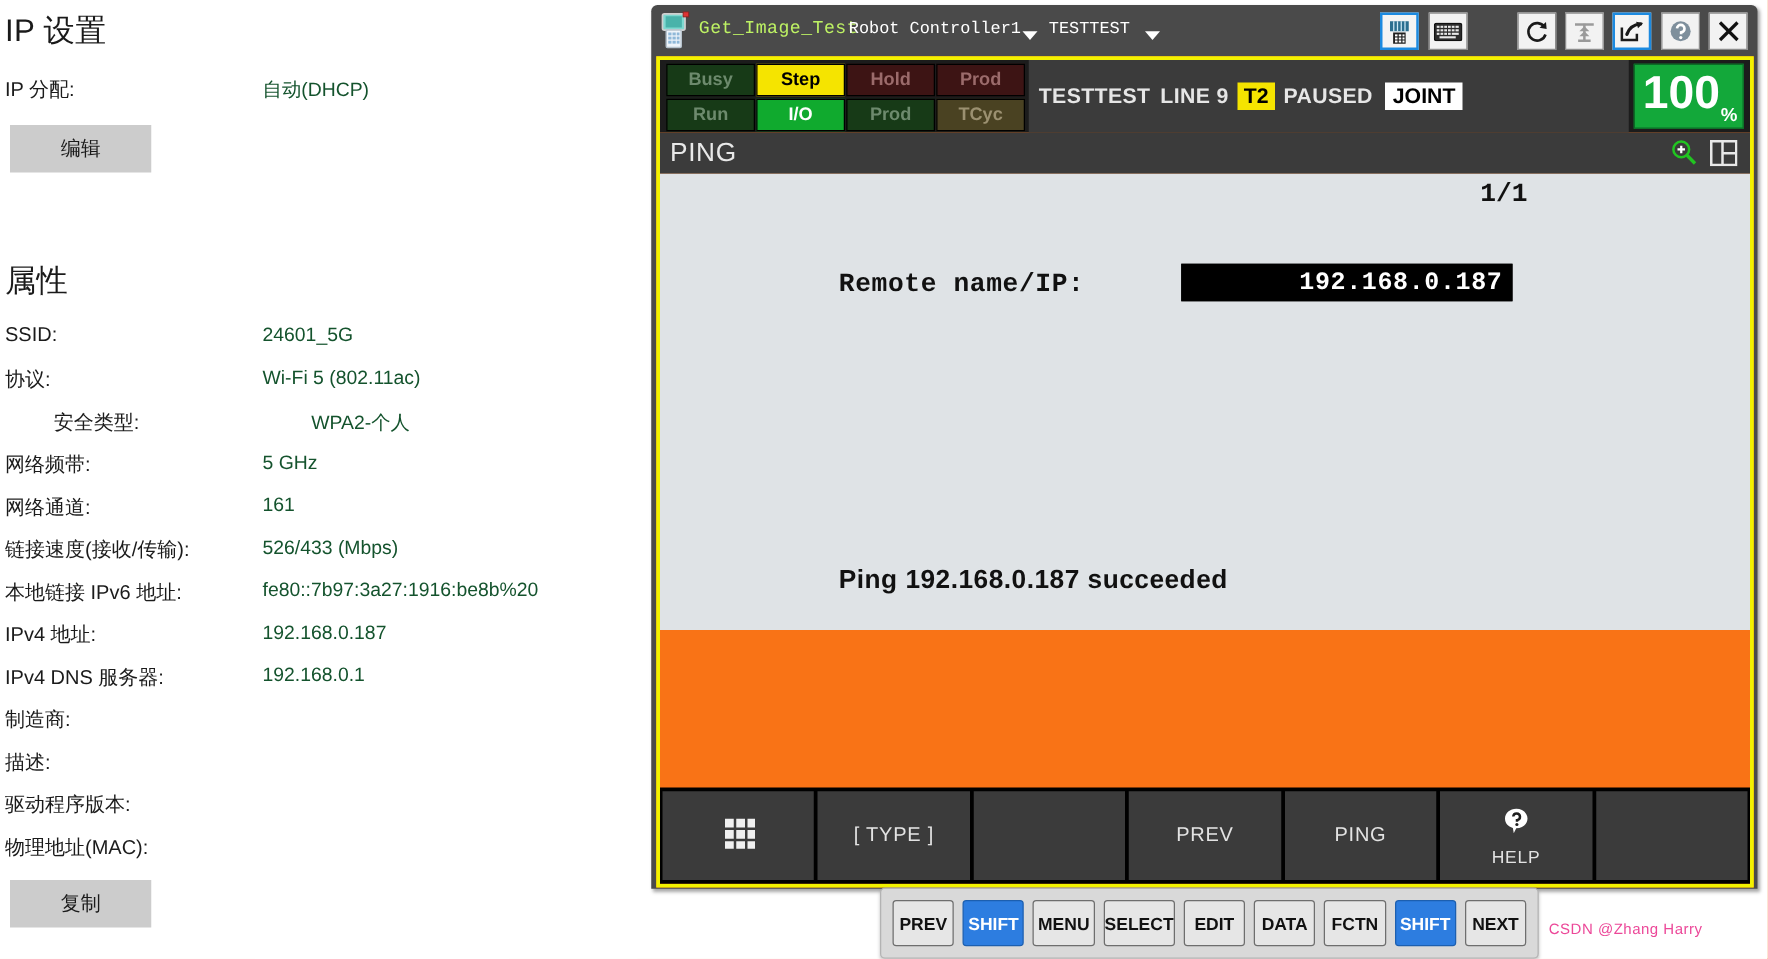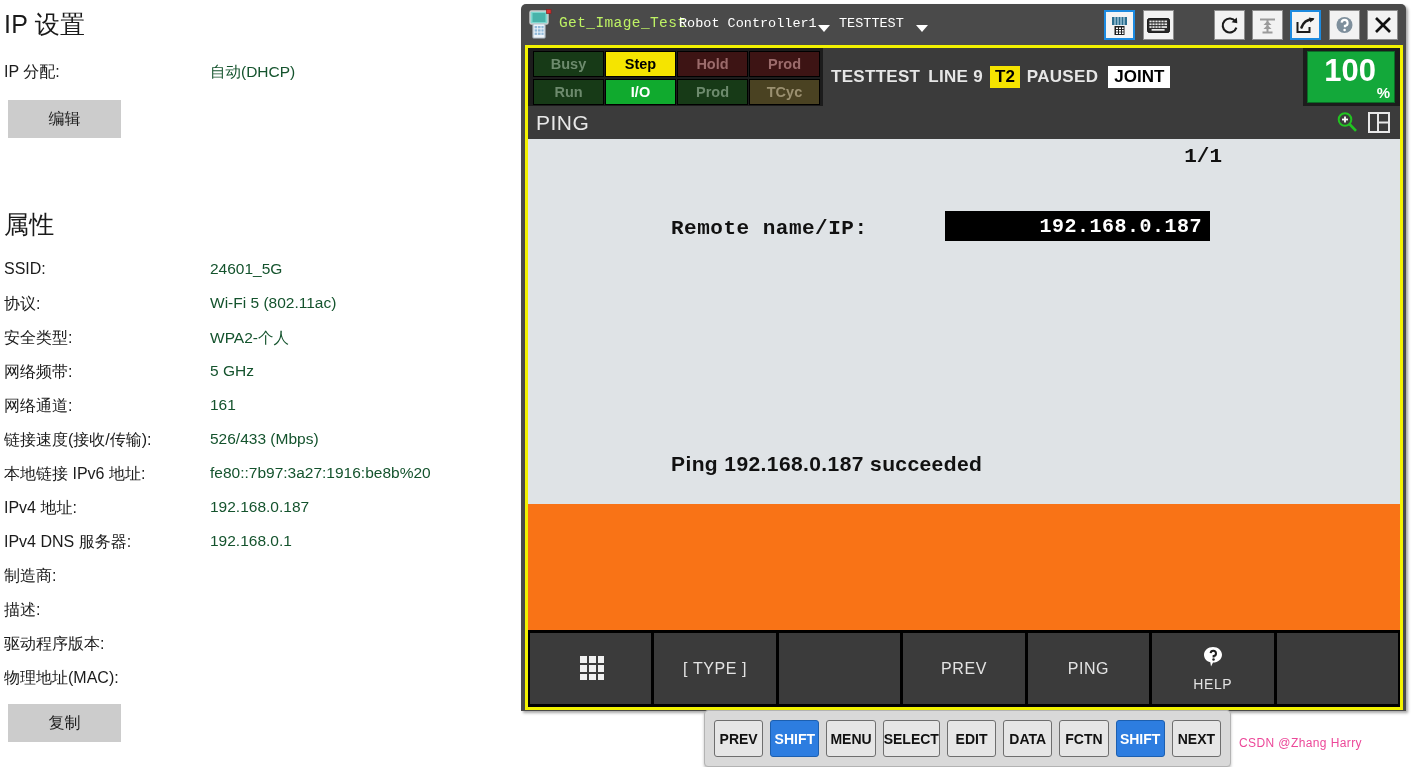--- a/index.html
+++ b/index.html
@@ -93,21 +93,21 @@
   .sl-txt { font-size: 17px; font-weight: bold; color: #e6e6e6; letter-spacing: .3px; }
   .sl-t2 { font-size: 17px; font-weight: bold; background: #f5e400; color: #000; padding: 1px 5px; margin: 0 7px; }
   .sl-joint { font-size: 17px; font-weight: bold; background: #fff; color: #000; padding: 1px 6px; margin-left: 10px; }
   .sl-sp { width: 8px; display: inline-block; }
 
   #tp-speed {
     position: absolute; left: 779px; top: 3px; width: 88px; height: 52px;
     background: #13a83a; color: #fff; border: 1px solid #0b6b26;
   }
   #tp-speed-val { position: absolute; left: 0; right: 18px; top: 3px; text-align: right;
-     font-size: 31px; font-weight: bold; line-height: 1; }
+     font-size: 37px; font-weight: bold; line-height: 1; }
   #tp-speed-pct { position: absolute; right: 4px; bottom: 1px; font-size: 15px; font-weight: bold; }
 
   
   #tp-pagehdr { position: absolute; left: 0; top: 58px; width: 872px; height: 33px; background: #3b3b3b; }
   #tp-pagetitle { position: absolute; left: 8px; top: 5px; font-size: 21px; color: #e8e8e8; letter-spacing: .5px; }
   #tp-zoom-icon { position: absolute; right: 42px; top: 5px; width: 22px; height: 22px; cursor: pointer; }
   #tp-split-icon { position: absolute; right: 10px; top: 6px; width: 22px; height: 21px; cursor: pointer; }
 
   
   #tp-content { position: absolute; left: 0; top: 91px; width: 872px; height: 365px; background: #dfe3e6; }
@@ -174,21 +174,21 @@
 
     <div id="prop-list">
         <div class="wp-row" style="top: 260px;">
           <span class="wp-label">SSID:</span>
           <span class="wp-value">24601_5G</span>
         </div>
         <div class="wp-row" style="top: 294px;">
           <span class="wp-label">协议:</span>
           <span class="wp-value">Wi-Fi 5 (802.11ac)</span>
         </div>
-        <div class="wp-row" style="top: 328px;">
+        <div class="wp-row" style="top: 328px; margin-left: 39px;">
           <span class="wp-label">安全类型:</span>
           <span class="wp-value">WPA2-个人</span>
         </div>
         <div class="wp-row" style="top: 362px;">
           <span class="wp-label">网络频带:</span>
           <span class="wp-value">5 GHz</span>
         </div>
         <div class="wp-row" style="top: 396px;">
           <span class="wp-label">网络通道:</span>
           <span class="wp-value">161</span>

